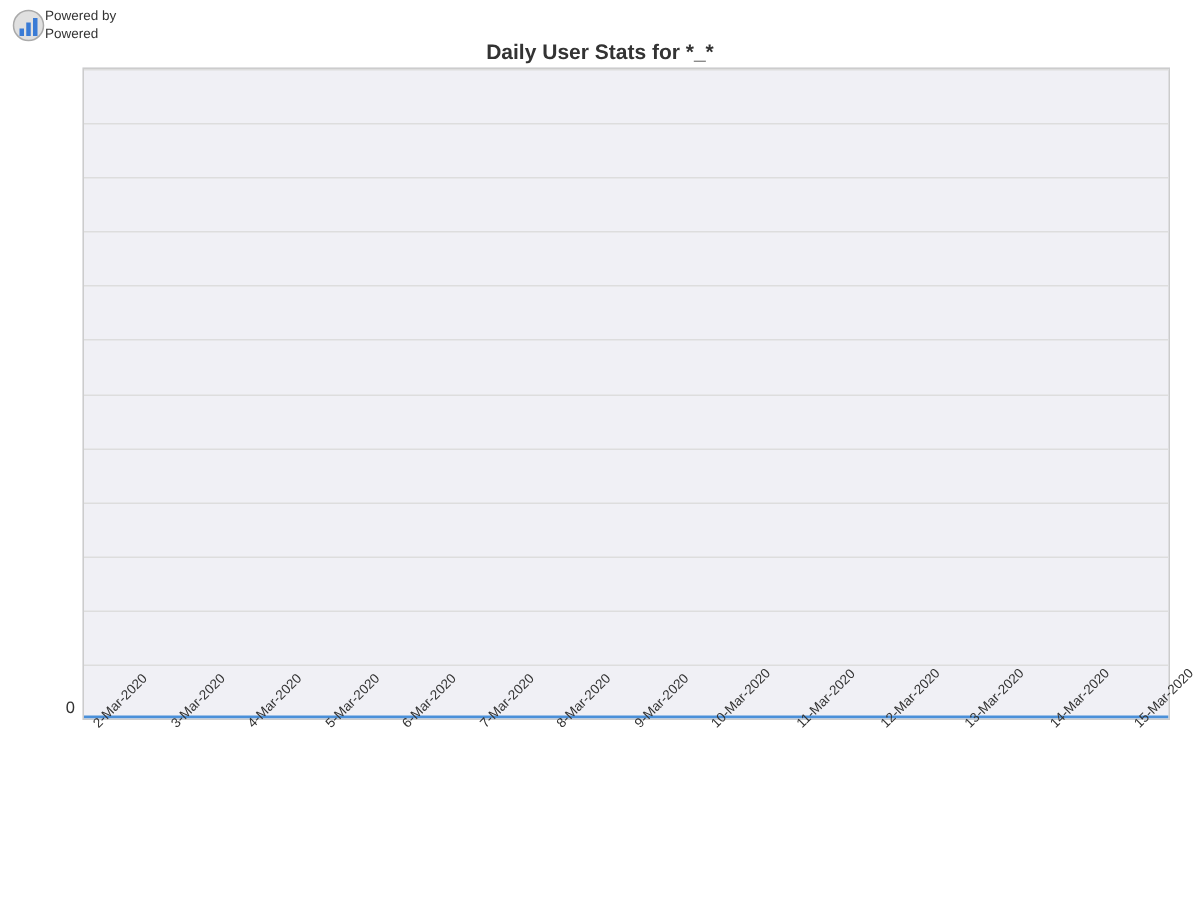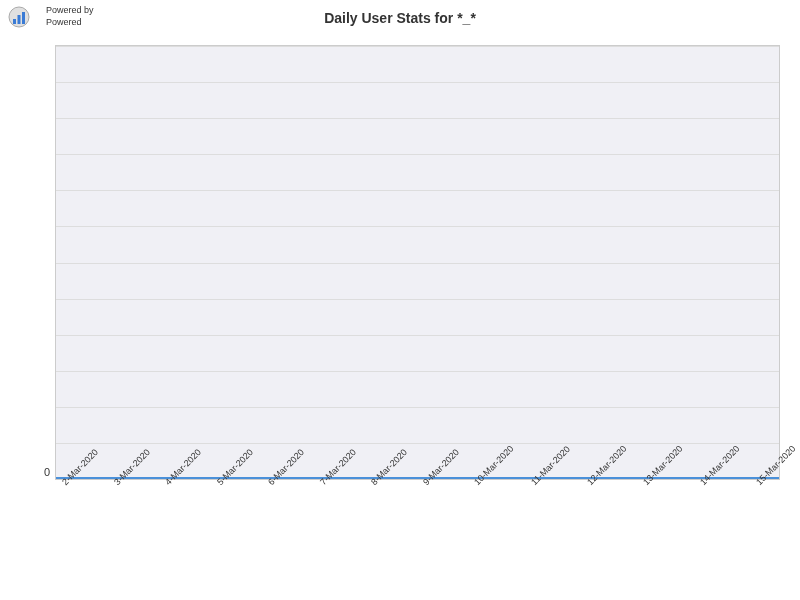--- a/index.html
+++ b/index.html
@@ -19,38 +19,38 @@
       background: #fff;
     }
 
     
     .logo-area {
       position: absolute;
       top: 5px;
       left: 8px;
       display: flex;
       align-items: center;
-      gap: 16px;
+      gap: 0;
     }
 
     .logo-icon {
       width: 22px;
       height: 22px;
     }
 
     .logo-text {
       font-size: 9px;
       color: #333;
       line-height: 1.3;
     }
 
     
     .chart-title {
       position: absolute;
-      top: 10px;
+      top: 26px;
       left: 0;
       right: 0;
       text-align: center;
       font-size: 14px;
       font-weight: bold;
       color: #333;
     }
 
     
     .chart-area {

